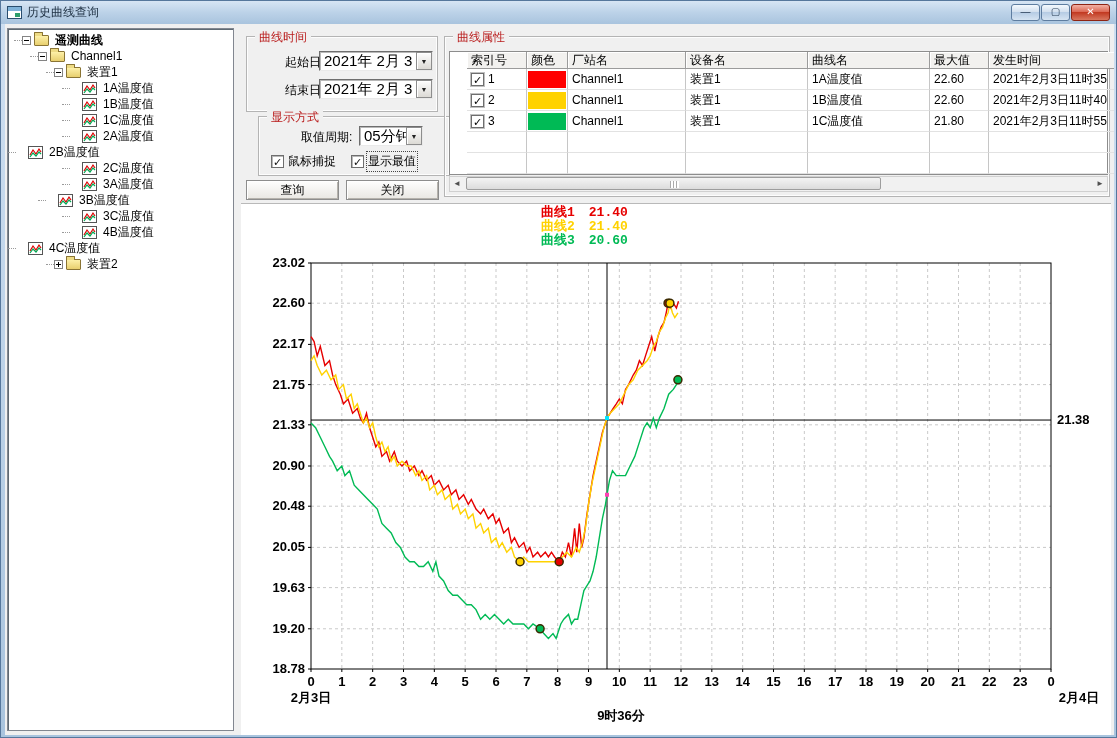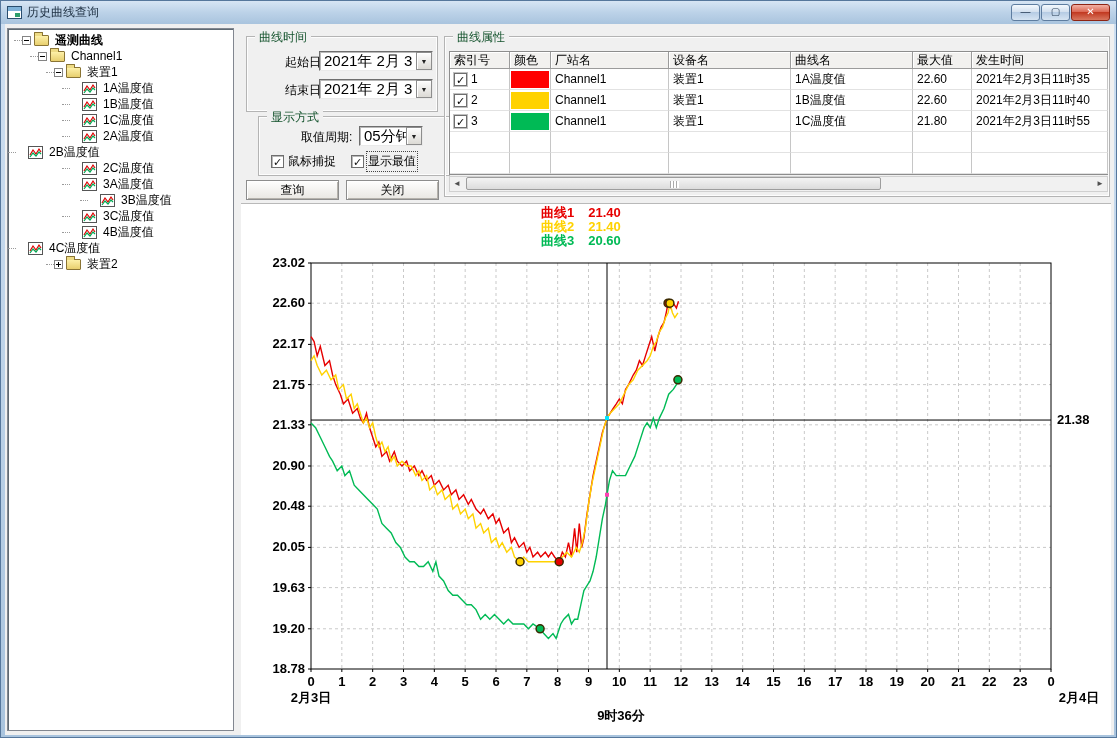--- a/index.html
+++ b/index.html
@@ -32,21 +32,21 @@
   .folder{width:15px;height:11px;flex:0 0 auto;background:linear-gradient(#fdf0a8,#e8cf6e);
           border:1px solid #8a7434;border-radius:1px;position:relative;margin-right:4px;}
   .folder::before{content:"";position:absolute;left:-1px;top:-4px;width:7px;height:3px;
           background:#eedb84;border:1px solid #8a7434;border-bottom:none;border-radius:1px 1px 0 0;}
   .curve-ic{width:15px;height:13px;flex:0 0 auto;margin-right:4px;}
   .tlabel{padding:0 2px;}
   .tlabel.bold{font-weight:bold;}
 
   
   .group{position:absolute;border:1px solid #b4b4b4;box-shadow:1px 1px 0 #fdfdfd inset,-1px -1px 0 #fdfdfd inset;}
-  .glabel{position:absolute;top:-8px;left:8px;background:#f0f0f0;padding:0 4px;font-size:12px;color:#14532d;}
+  .glabel{position:absolute;top:-8px;left:8px;background:#f0f0f0;padding:0 4px;font-size:12px;color:#b91c1c;}
   .ctl-label{position:absolute;font-size:12px;color:#000;margin-left:32px;}
   .combo{position:absolute;display:flex;background:#fff;border:1px solid;border-color:#6e6e6e #e9e9e9 #e9e9e9 #6e6e6e;
          box-shadow:inset 1px 1px 0 #b8b8b8;height:20px;}
   .combo-val{flex:1;font-size:15px;line-height:18px;padding-left:4px;white-space:nowrap;overflow:hidden;}
   .combo-arrow{width:16px;flex:0 0 auto;background:linear-gradient(#fdfdfd,#dcdad5);border:1px solid #8d8d8d;
          box-shadow:inset 1px 1px 0 #fff;font-size:7px;line-height:17px;text-align:center;color:#222;}
   .check{position:absolute;display:flex;align-items:center;gap:4px;font-size:12px;}
   .cbox{width:13px;height:13px;background:#fff;border:1px solid #6e6e6e;box-shadow:inset 1px 1px 0 #b8b8b8;
         font-size:11px;line-height:12px;text-align:center;font-weight:bold;color:#111;}
   .focus-dotted{outline:1px dotted #444;outline-offset:1px;}
@@ -66,21 +66,21 @@
   .hscroll{position:absolute;height:16px;background:#f1f1f1;border:1px solid #d0d0d0;display:flex;align-items:center;}
   .sb-arr{width:14px;height:14px;flex:0 0 auto;font-size:8px;line-height:14px;text-align:center;color:#505050;}
   .sb-track{flex:1;height:14px;position:relative;}
   .sb-thumb{position:absolute;left:2px;top:0;height:13px;width:66%;border:1px solid #9d9d9d;border-radius:2px;
             background:linear-gradient(#f4f4f4,#dcdcdc);}
   .sb-grip{position:absolute;left:50%;top:3px;width:9px;height:7px;margin-left:-4px;
            background:repeating-linear-gradient(90deg,#aaa 0 1px,#fff 1px 3px);}
 
   
   .chart-panel{position:absolute;left:236px;top:179px;width:870px;height:532px;background:#fff;border-top:1px solid #b9b9b9;}
-  .legend{position:absolute;left:300px;top:2px;width:190px;font-size:13px;font-weight:bold;}
+  .legend{position:absolute;left:300px;top:2px;width:190px;font-size:13px;font-weight:bold;font-family:Liberation Mono, monospace;}
   .legend-row{display:flex;height:14px;line-height:14px;}
   .legend-row .lv{margin-left:14px;}
   svg text{font-family:"Liberation Sans","DejaVu Sans",sans-serif;}
 </style>
 </head>
 <body>
 
 <div class="win">
   <div class="titlebar">
     <span class="title-icon"></span>
@@ -176,21 +176,21 @@
         <div class="trow" style="padding-left: 54px;">
           <span class="stub"></span>
           <span class="exp-sp"></span>
           <svg class="curve-ic" viewBox="0 0 15 13">
             <rect x="0.5" y="0.5" width="14" height="12" fill="#fff" stroke="#555"></rect>
             <polyline points="2,9 5,4 8,8 11,3 13,6" fill="none" stroke="#d00" stroke-width="1.2"></polyline>
             <polyline points="2,11 5,7 8,10 11,6 13,8" fill="none" stroke="#0a5" stroke-width="1.2"></polyline>
           </svg>
           <span class="tlabel">3A温度值</span>
         </div>
-        <div class="trow" style="padding-left: 72px;">
+        <div class="trow" style="padding-left: 30px;">
           <span class="stub"></span>
           <span class="exp-sp"></span>
           <svg class="curve-ic" viewBox="0 0 15 13">
             <rect x="0.5" y="0.5" width="14" height="12" fill="#fff" stroke="#555"></rect>
             <polyline points="2,9 5,4 8,8 11,3 13,6" fill="none" stroke="#d00" stroke-width="1.2"></polyline>
             <polyline points="2,11 5,7 8,10 11,6 13,8" fill="none" stroke="#0a5" stroke-width="1.2"></polyline>
           </svg>
           <span class="tlabel">3B温度值</span>
         </div>
         <div class="trow" style="padding-left: 54px;">
@@ -260,21 +260,21 @@
         <span class="cbox">✓</span>
         <span class="focus-dotted">显示最值</span>
       </label>
     </div>
 
     <div class="btn" style="left:241px;top:156px;width:93px;">查询</div>
     <div class="btn" style="left:341px;top:156px;width:93px;">关闭</div>
 
     <div class="group" style="left:439px;top:12px;width:666px;height:161px;">
       <span class="glabel">曲线属性</span>
-      <div class="ptable" id="ptable" style="left: 4px; top: 14px; width: 659px; grid-template-columns: 60px 41px 118px 122px 122px 59px 136px; grid-template-rows: 17px repeat(5, 21px);">
+      <div class="ptable" id="ptable" style="left: 4px; top: 14px; width: 659px; grid-template-columns: 60px 41px 118px 122px 122px 59px 136px; grid-template-rows: 17px repeat(5, 21px); padding-left: 17px;">
           <div class="pcell phead">索引号</div>
           <div class="pcell phead">颜色</div>
           <div class="pcell phead">厂站名</div>
           <div class="pcell phead">设备名</div>
           <div class="pcell phead">曲线名</div>
           <div class="pcell phead">最大值</div>
           <div class="pcell phead">发生时间</div>
           <div class="pcell">
             <span class="rowcb">✓</span>
             <span>1</span>

